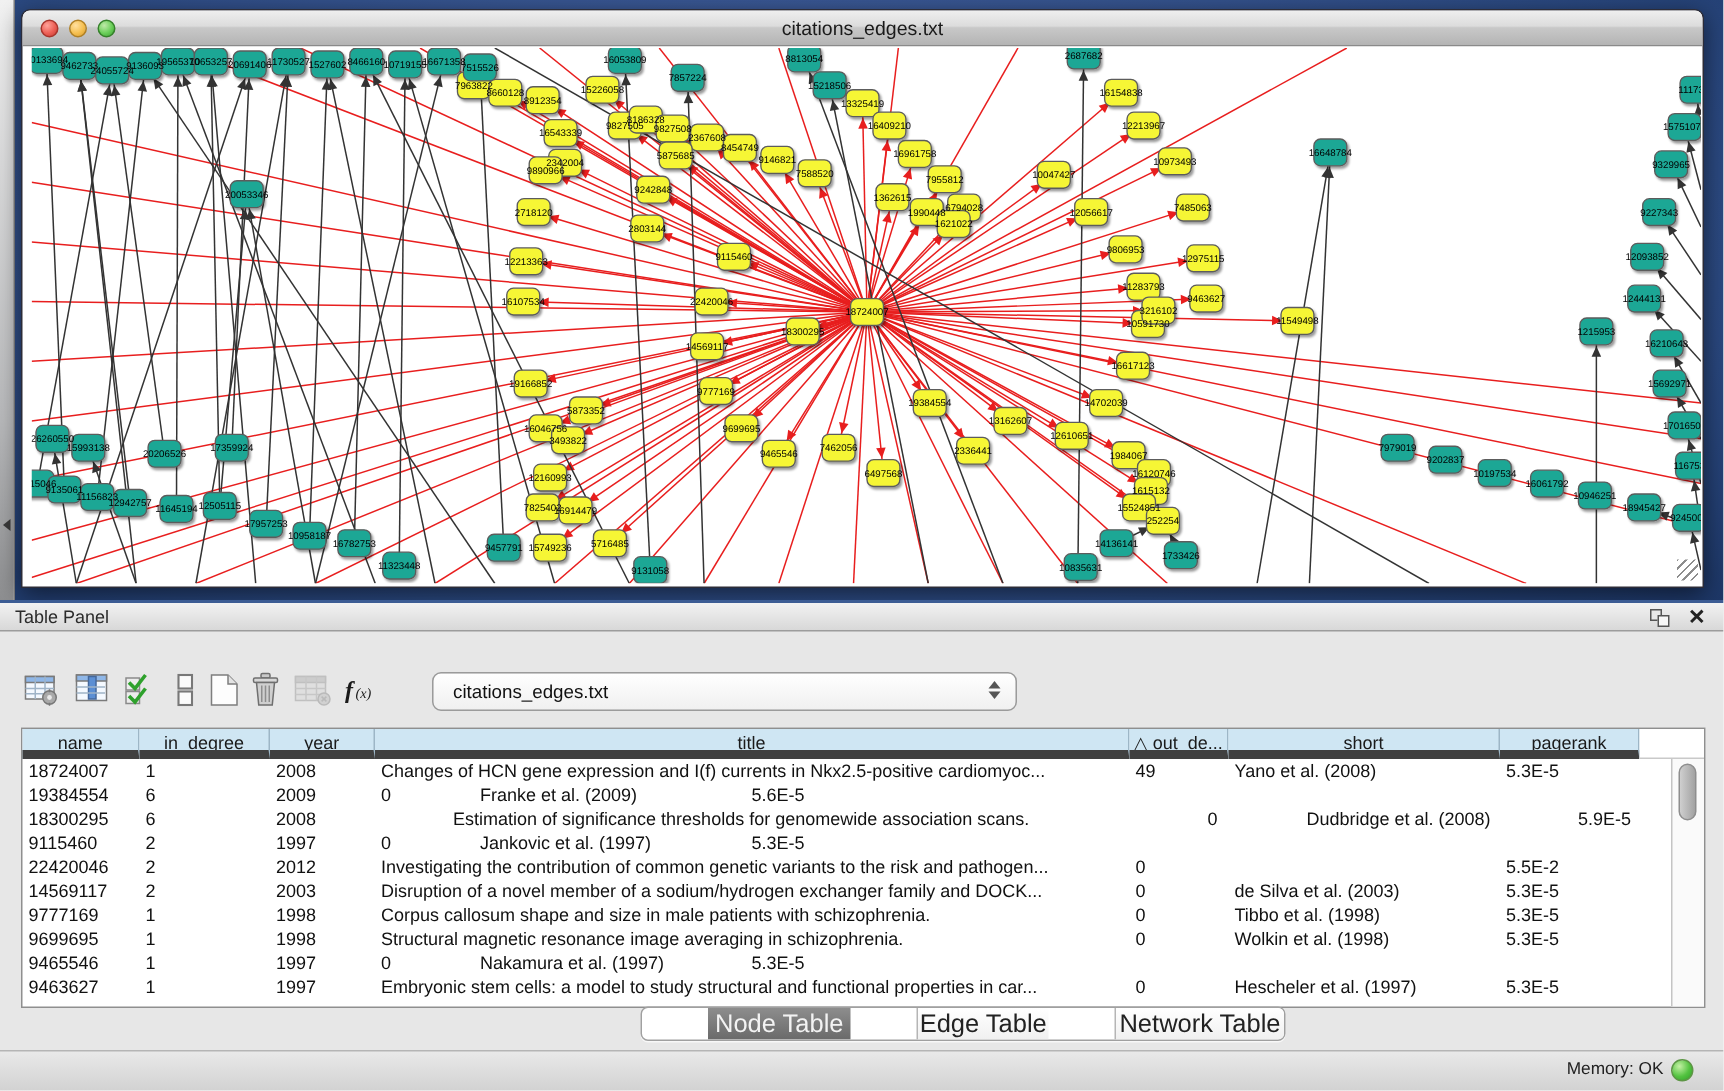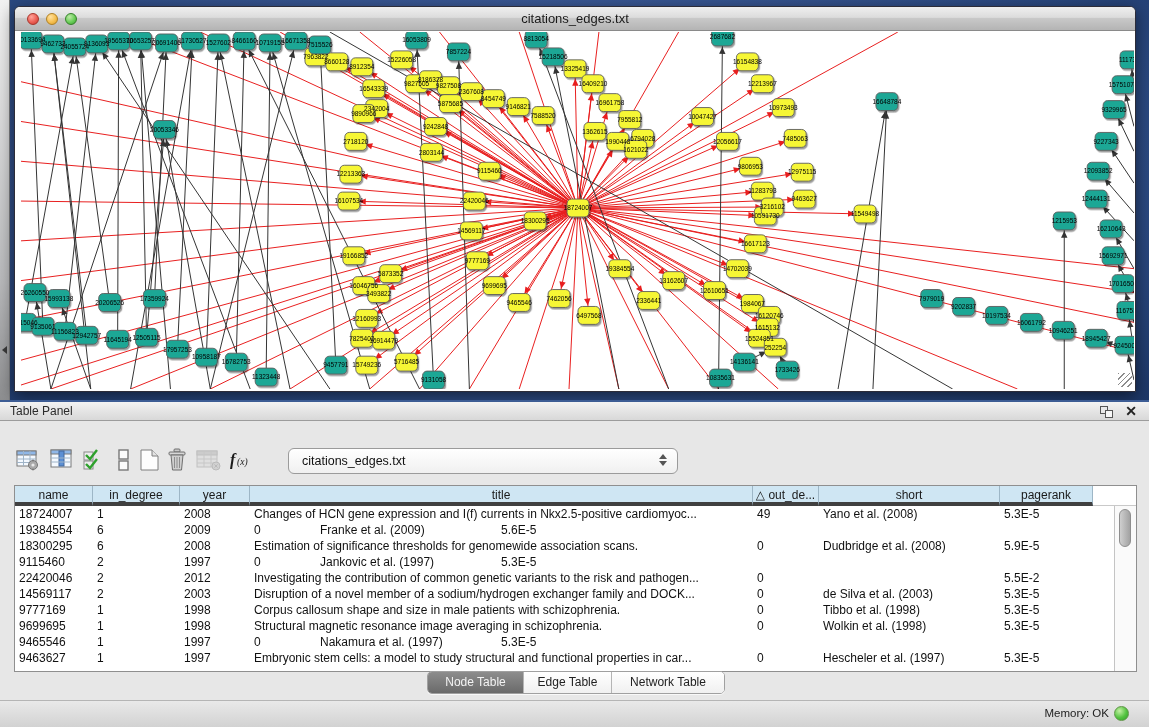--- a/index.html
+++ b/index.html
@@ -45,36 +45,36 @@
     background:linear-gradient(#ffffff,#f0f0f0); border:1px solid #9b9b9b; border-radius:6px;
     font-size:12.5px; color:#111; line-height:24px; padding-left:13px; }
   .dd-arrows { position:absolute; right:10px; top:5px; }
   .dd-arrows span { display:block; width:0; height:0; border-left:4px solid transparent; border-right:4px solid transparent; }
   .dd-up { border-bottom:5px solid #555; margin-bottom:2px; }
   .dd-down { border-top:5px solid #555; }
 
   .tablebox { position:absolute; left:14px; top:85px; width:1123px; height:187px;
     background:#fff; border:1px solid #8f8f8f; }
   .thead { display:flex; height:20px; }
-  .th { flex:none; background:#cfe6f3; border-right:1px solid #9db6c6; border-bottom:4px solid #404040;
+  .th { flex:none; background:#cfe6f3; border-right:1px solid #9db6c6; border-bottom:6px solid #404040;
     font-size:12px; color:#1a1a1a; text-align:center; line-height:19px; overflow:hidden; white-space:nowrap; }
   .th-fill { flex:1; background:#fff; border-bottom:1px solid #c9c9c9; }
   .tbody { position:absolute; left:0; top:20px; right:22px; bottom:0; overflow:hidden; }
   .tr { display:flex; height:16px; }
   .td { flex:none; font-size:12px; color:#111; line-height:16px; padding-left:4px;
     overflow:hidden; white-space:nowrap; }
   .vscroll { position:absolute; right:0; top:20px; bottom:0; width:22px;
     background:#fafafa; border-left:1px solid #c4c4c4; }
   .vthumb { position:absolute; left:4px; top:3px; width:12px; height:38px; border-radius:7px;
     background:linear-gradient(90deg,#cfcfcf,#a2a2a2); border:1px solid #8e8e8e; }
 
   .tabs { position:absolute; left:427px; top:271px; height:23px; display:flex;
     border:1px solid #a0a0a0; border-radius:5px; overflow:hidden; background:#fff; box-shadow:0 1px 0 rgba(255,255,255,.7); }
-  .tab { flex:none; font-size:12px; text-align:center; line-height:21px; color:#222;
-    background:linear-gradient(#ffffff,#f0f0f0); border:none; font-family:inherit; }
+  .tab { flex:none; font-size:17px; text-align:center; line-height:21px; color:#222;
+    background:linear-gradient(#ffffff,#f0f0f0); border:none; font-family:inherit;margin-left:44px; }
   .tab + .tab { border-left:1px solid #b5b5b5; }
   .tab.active { background:linear-gradient(#8d8d8d,#6a6a6a); color:#f3f3f3; }
 
   .statusbar { position:absolute; left:0; top:300px; width:1149px; height:27px;
     background:linear-gradient(#e9e9e9,#d2d2d2); border-top:1px solid #b5b5b5; }
   .mem-label { position:absolute; right:40px; top:6px; font-size:11.5px; color:#222; }
   .mem-dot { position:absolute; right:20px; top:5px; width:15px; height:15px; border-radius:50%;
     background:radial-gradient(circle at 35% 30%, #c4f0a4, #53c340 55%, #2f9e27); border:1px solid #5d9645; }
 </style>
 </head>
@@ -637,21 +637,21 @@
           <div class="td" style="width: 87px;">6</div>
           <div class="td" style="width: 70px;">2009</div>
           <div class="td" style="width: 66px;">0</div>
           <div class="td" style="width: 181px;">Franke et al. (2009)</div>
           <div class="td" style="width: 93px;">5.6E-5</div>
         </div>
         <div class="tr">
           <div class="td" style="width: 78px;">18300295</div>
           <div class="td" style="width: 87px;">6</div>
           <div class="td" style="width: 70px;">2008</div>
-          <div class="td" style="width: 503px;">Estimation of significance thresholds for genomewide association scans.</div>
+          <div class="td" style="width: 503px; margin-left: 48px;">Estimation of significance thresholds for genomewide association scans.</div>
           <div class="td" style="width: 66px;">0</div>
           <div class="td" style="width: 181px;">Dudbridge et al. (2008)</div>
           <div class="td" style="width: 93px;">5.9E-5</div>
         </div>
         <div class="tr">
           <div class="td" style="width: 78px;">9115460</div>
           <div class="td" style="width: 87px;">2</div>
           <div class="td" style="width: 70px;">1997</div>
           <div class="td" style="width: 66px;">0</div>
           <div class="td" style="width: 181px;">Jankovic et al. (1997)</div>

